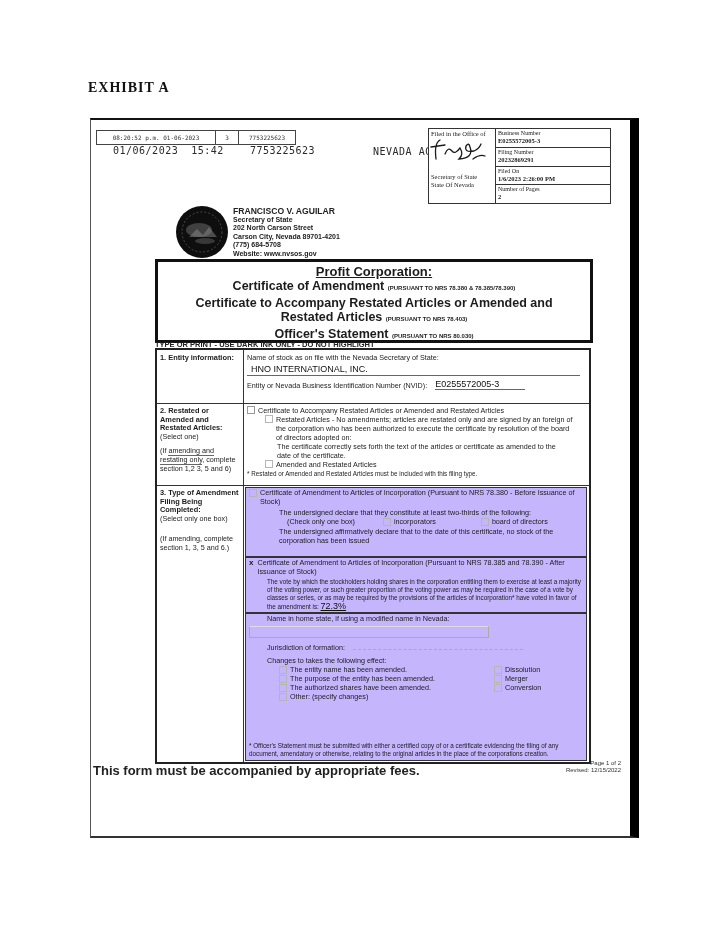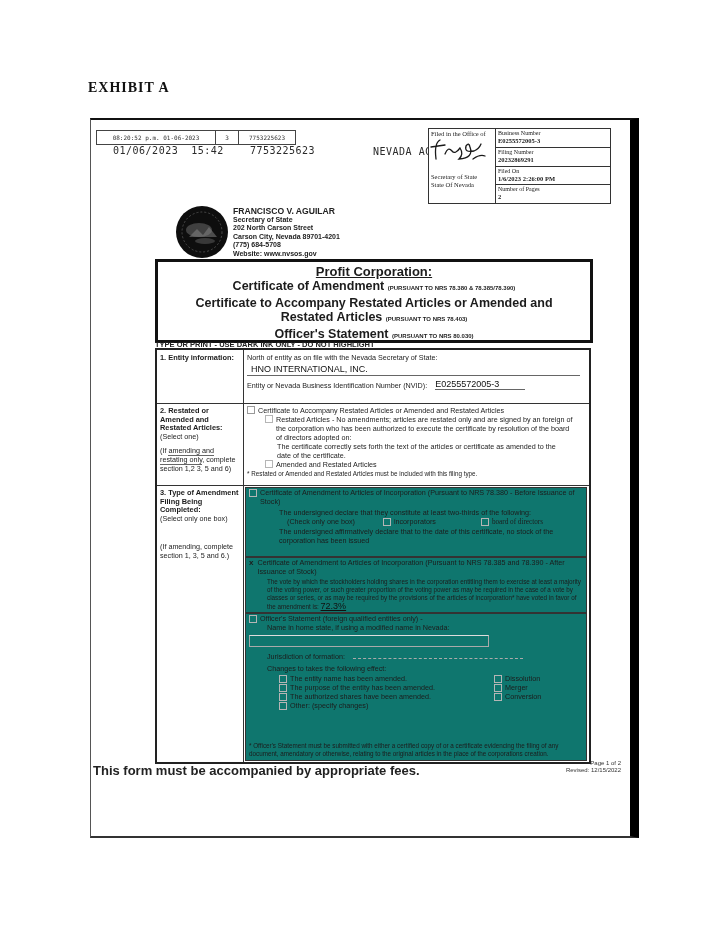--- a/index.html
+++ b/index.html
@@ -45,21 +45,21 @@
   .rowline{position:absolute;left:0;right:0;border-top:1px solid #333;}
   .colline{position:absolute;top:0;bottom:0;left:86px;border-left:1px solid #333;}
   .lcell{position:absolute;left:3px;width:80px;font-size:7.2px;line-height:8.6px;}
   .lcell b{font-size:7.4px;}
   .rcell{position:absolute;left:90px;right:3px;line-height:9px;}
   .val{font-size:9px;color:#111;}
   .uline{border-bottom:1px solid #666;}
   .cb{display:inline-block;width:6px;height:6px;border:1px solid #999;vertical-align:-1px;margin-right:3px;flex:none;}
   .cb.faint{border-color:#b5b5b5;}
   .optrow{display:flex;align-items:flex-start;}
-  .optbox{position:absolute;left:88px;right:2px;border:1px solid #333;background:#0f766e;padding:1px 3px;line-height:8.8px;}
+  .optbox{position:absolute;left:88px;right:2px;border:1px solid #333;background:#c4b5fd;padding:1px 3px;line-height:8.8px;}
   .small{font-size:6.3px;}
   .indent1{margin-left:18px;}
   .indent2{margin-left:30px;}
   .footer-left{left:2px;top:643px;font-size:13px;font-weight:bold;color:#222;}
   .footer-right{left:330px;top:640px;width:200px;text-align:right;font-size:6px;line-height:7px;color:#333;}
   .mark{font-weight:bold;font-size:8px;margin-right:4px;flex:none;}
   .inputline{width:238px;height:10px;border:1px solid #aaa;border-top-color:#ddd;margin:2px 0 3px 0;}
   .dashline{display:inline-block;width:170px;border-bottom:1px dashed #aaa;height:8px;margin-left:6px;}
   .chgrid{display:flex;}
   .chgrid .cleft{width:215px;display:flex;align-items:flex-start;}
@@ -152,21 +152,21 @@
 
     <div class="abs form">
       <div class="colline"></div>
       <div class="rowline" style="top:53px;"></div>
       <div class="rowline" style="top:135px;"></div>
 
       <div class="lcell" style="top:4px;">
         <b>1. Entity information:</b>
       </div>
       <div class="rcell" style="top:3px;">
-        <div>North of entity as on file with the Nevada Secretary of State:</div>
+        <div>Name of stock as on file with the Nevada Secretary of State:</div>
         <div class="val uline" style="padding:3px 0 1px 4px;margin-right:6px;">HNO INTERNATIONAL, INC.</div>
         <div style="margin-top:4px;display:flex;align-items:flex-end;">
           <span>Entity or Nevada Business Identification Number (NVID):</span>
           <span class="val uline" style="margin-left:8px;min-width:90px;">E0255572005-3</span>
         </div>
       </div>
 
       <div class="lcell" style="top:57px;">
         <b>2. Restated or Amended and Restated Articles:</b>
         <div>(Select one)</div>
@@ -187,59 +187,55 @@
         <div class="optrow indent1">
           <span class="cb faint"></span>
           <span>Amended and Restated Articles</span>
         </div>
         <div class="small">* Restated or Amended and Restated Articles must be included with this filing type.</div>
       </div>
 
       <div class="lcell" style="top:139px;">
         <b>3. Type of Amendment Filing Being Completed:</b>
         <div>(Select only one box)</div>
-        <div style="margin-top:20px;">(If amending, complete section 1, 3, 5 and 6.)</div>
+        <div style="margin-top:12px;">(If amending, complete section 1, 3, 5 and 6.)</div>
       </div>
 
       <div class="optbox" style="top:137px;height:66px;">
         <div class="optrow">
           <span class="cb faint"></span>
           <span style="max-width:320px;">Certificate of Amendment to Articles of Incorporation  (Pursuant to NRS 78.380 - Before Issuance of Stock)</span>
         </div>
         <div class="indent2" style="max-width:270px;margin-top:2px;">The undersigned declare that they constitute at least two-thirds of the following:</div>
         <div class="indent2" style="display:flex;margin-top:1px;">
           <span style="margin-left:8px;">(Check only one box)</span>
           <span class="optrow" style="margin-left:28px;">
             <span class="cb faint"></span>
             <span>incorporators</span>
           </span>
-          <span class="optrow" style="margin-left:45px;font-family:Liberation Serif, serif;">
+          <span class="optrow" style="margin-left:45px;">
             <span class="cb faint"></span>
             <span>board of directors</span>
           </span>
         </div>
         <div class="indent2" style="max-width:280px;margin-top:1px;">The undersigned affirmatively declare that to the date of this certificate, no stock of the corporation has been issued</div>
       </div>
 
       <div class="optbox" style="top:207px;height:52px;">
         <div class="optrow">
           <span class="mark">x</span>
           <span style="max-width:330px;">Certificate of Amendment to Articles of Incorporation (Pursuant to NRS 78.385 and 78.390 - After Issuance of Stock)</span>
         </div>
         <div class="indent1 small" style="max-width:330px;line-height:8.2px;margin-top:1px;">
           <span>The vote by which the stockholders holding shares in the corporation entitling them to exercise at least a majority of the voting power, or such greater proportion of the voting power as may be required in the case of a vote by classes or series, or as may be required by the provisions of the articles of incorporation* have voted in favor of the amendment is:</span>
           <span class="val" style="font-size:9px;text-decoration:underline;">72.3%</span>
         </div>
       </div>
 
       <div class="optbox" style="top:263px;height:144px;">
-        <div class="optrow">
-          <span class="cb faint"></span>
-          <span>Officer's Statement (foreign qualified entities only) -</span>
-        </div>
         <div class="indent1">Name in home state, if using a modified name in Nevada:</div>
         <div class="indent1 inputline"></div>
         <div class="indent1" style="margin-top:3px;">
           <span>Jurisdiction of formation:</span>
           <span class="dashline"></span>
         </div>
         <div class="indent1" style="margin-top:4px;">Changes to takes the following effect:</div>
         <div class="indent2 chgrid" style="margin-top:1px;">
           <span class="cleft">
               <span class="cb faint"></span>

